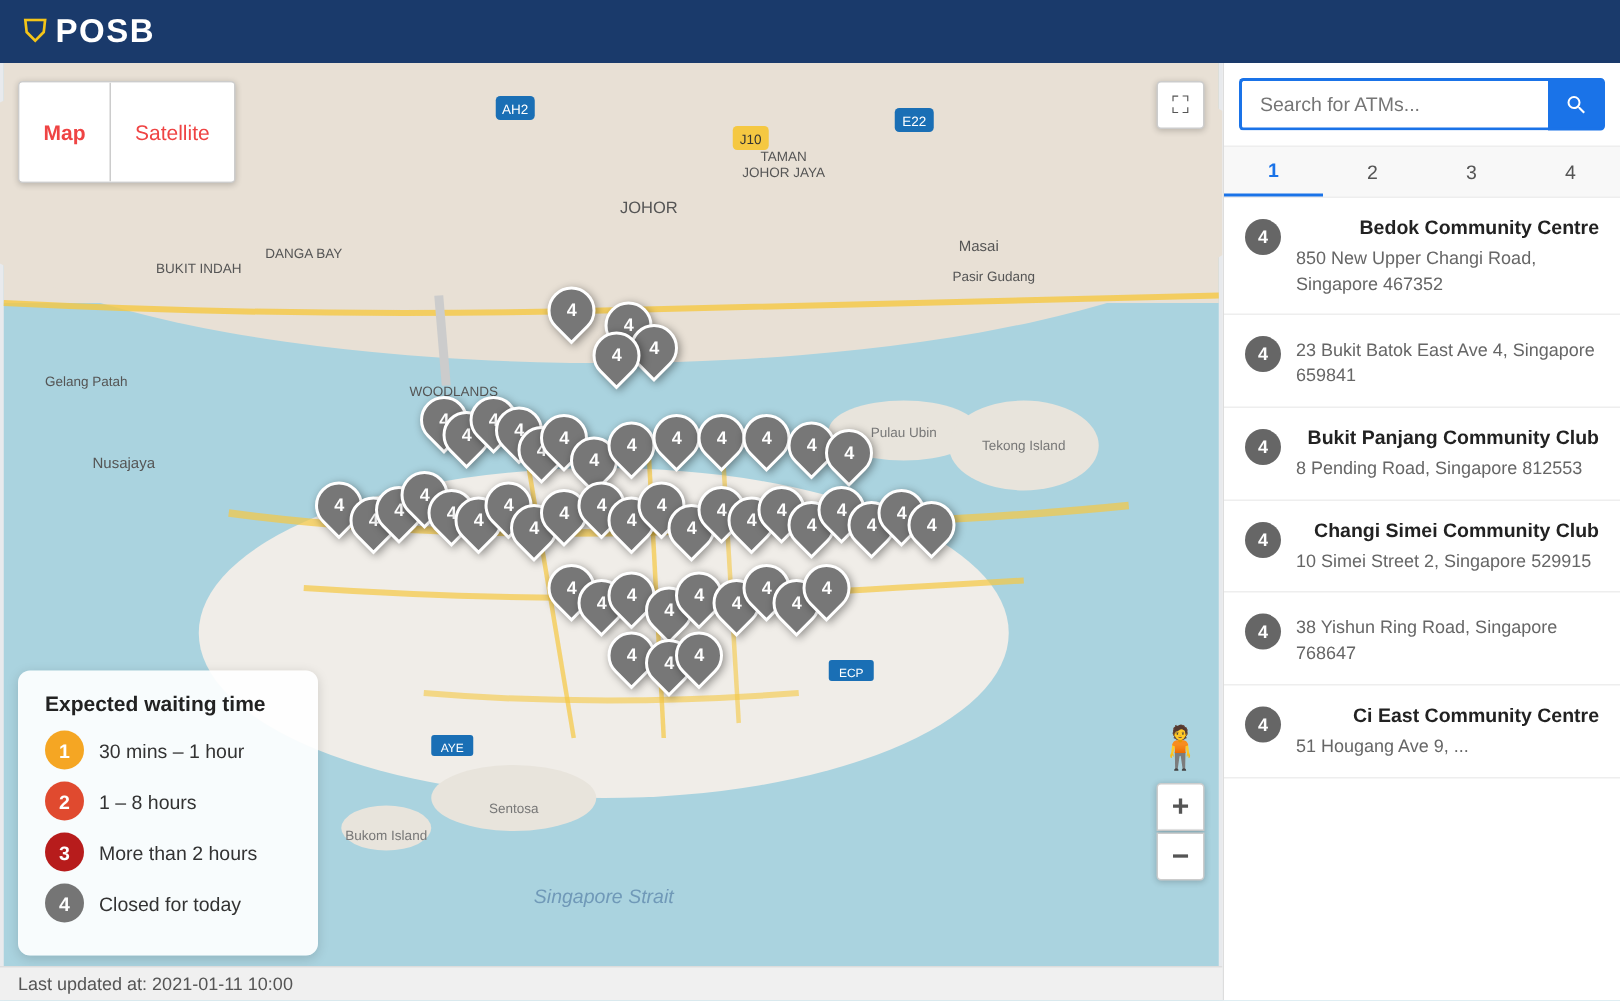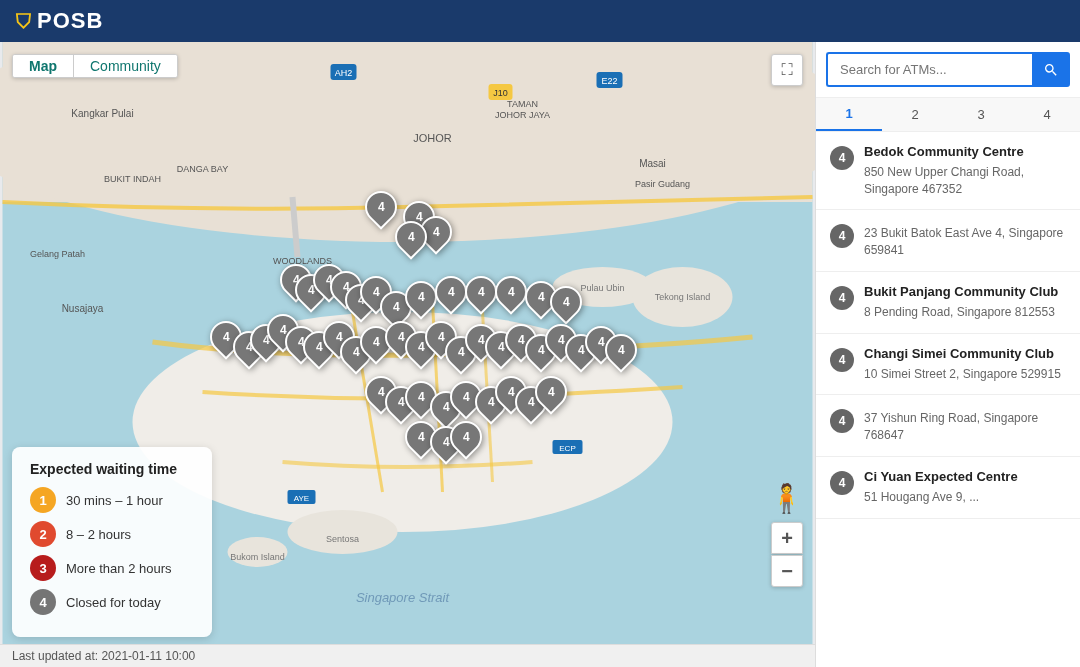--- a/index.html
+++ b/index.html
@@ -52,27 +52,27 @@
       left: 12px;
       z-index: 10;
       background: #fff;
       border: 1px solid #ccc;
       border-radius: 3px;
       display: flex;
       overflow: hidden;
       box-shadow: 0 1px 4px rgba(0,0,0,0.2);
     }
     .map-type-btn {
-      padding: 3px 16px;
+      padding: 25px 16px;
       font-size: 14px;
       font-weight: 500;
       cursor: pointer;
       background: #fff;
       border: none;
-      color: #0f766e;
+      color: #ef4444;
     }
     .map-type-btn.active {
       background: #fff;
       font-weight: bold;
     }
     .map-type-btn:first-child {
       border-right: 1px solid #ccc;
     }
 
     .map-expand-btn {
@@ -304,20 +304,21 @@
       font-weight: bold;
       flex-shrink: 0;
       margin-top: 2px;
     }
     .atm-info { flex: 1; }
     .atm-name {
       font-size: 13px;
       font-weight: bold;
       color: #222;
       line-height: 1.3;
+      text-align: right;
     }
     .atm-address {
       font-size: 12px;
       color: #666;
       margin-top: 3px;
       line-height: 1.4;
     }
 
     
     .marker {
@@ -439,21 +440,21 @@
 
       <text x="440" y="360" text-anchor="middle" font-size="9" fill="#555" font-family="Arial">re</text>
 
       <text x="358" y="260" text-anchor="middle" font-size="14" fill="#555" font-family="Arial">🐾</text>
 
       <line x1="290" y1="155" x2="295" y2="215" stroke="#ccc" stroke-width="6"></line>
     </svg>
 
     <div class="map-type-toggle">
       <button class="map-type-btn active">Map</button>
-      <button class="map-type-btn">Community</button>
+      <button class="map-type-btn">Satellite</button>
     </div>
 
     <div class="map-expand-btn">⛶</div>
 
     <div id="markers-container">
         <div class="marker" style="left: 364px; top: 149px;">
     <div class="marker-circle" style="background:#777">
       <span class="marker-num">4</span>
     </div>
   </div>
@@ -713,21 +714,21 @@
 
     <div class="legend">
       <div class="legend-title">Expected waiting time</div>
       <div id="legend-items">
           <div class="legend-item">
     <div class="legend-badge" style="background:#f5a623">1</div>
     <span class="legend-label">30 mins – 1 hour</span>
   </div>
           <div class="legend-item">
     <div class="legend-badge" style="background:#e04a2f">2</div>
-    <span class="legend-label">8 – 2 hours</span>
+    <span class="legend-label">1 – 8 hours</span>
   </div>
           <div class="legend-item">
     <div class="legend-badge" style="background:#b71c1c">3</div>
     <span class="legend-label">More than 2 hours</span>
   </div>
           <div class="legend-item">
     <div class="legend-badge" style="background:#757575">4</div>
     <span class="legend-label">Closed for today</span>
   </div>
         </div>
@@ -784,25 +785,25 @@
         <div class="atm-item">
     <div class="atm-badge">4</div>
     <div class="atm-info">
       <div class="atm-name">Changi Simei Community Club</div>
       <div class="atm-address">10 Simei Street 2, Singapore 529915</div>
     </div>
   </div>
         <div class="atm-item">
     <div class="atm-badge">4</div>
     <div class="atm-info">
-      <div class="atm-address">37 Yishun Ring Road, Singapore 768647</div>
+      <div class="atm-address">38 Yishun Ring Road, Singapore 768647</div>
     </div>
   </div>
         <div class="atm-item">
     <div class="atm-badge">4</div>
     <div class="atm-info">
-      <div class="atm-name">Ci Yuan Expected Centre</div>
+      <div class="atm-name">Ci East Community Centre</div>
       <div class="atm-address">51 Hougang Ave 9, ...</div>
     </div>
   </div>
       </div>
   </div>
 </div>
 
 </body></html>

